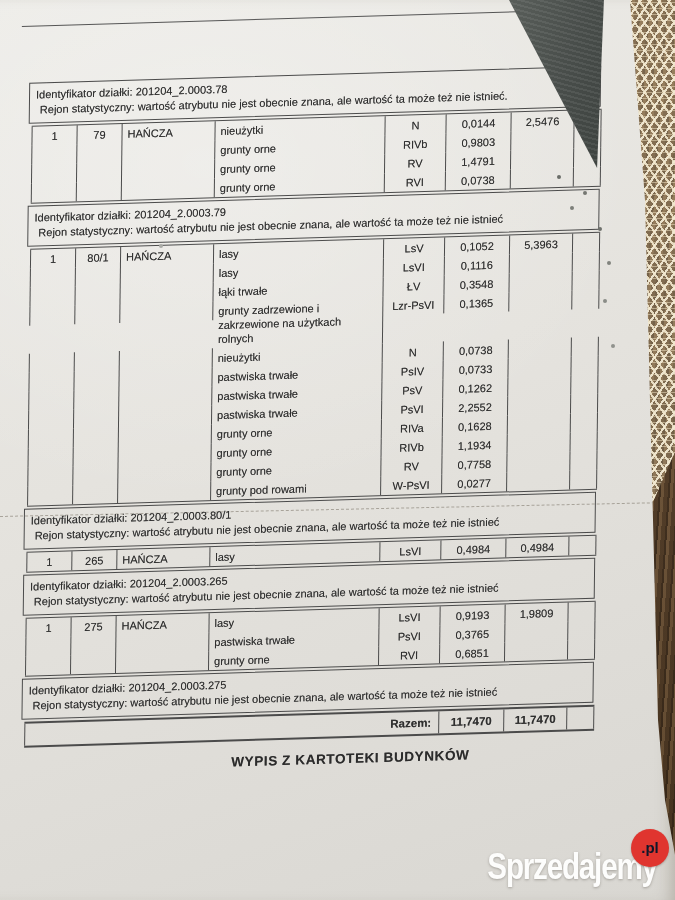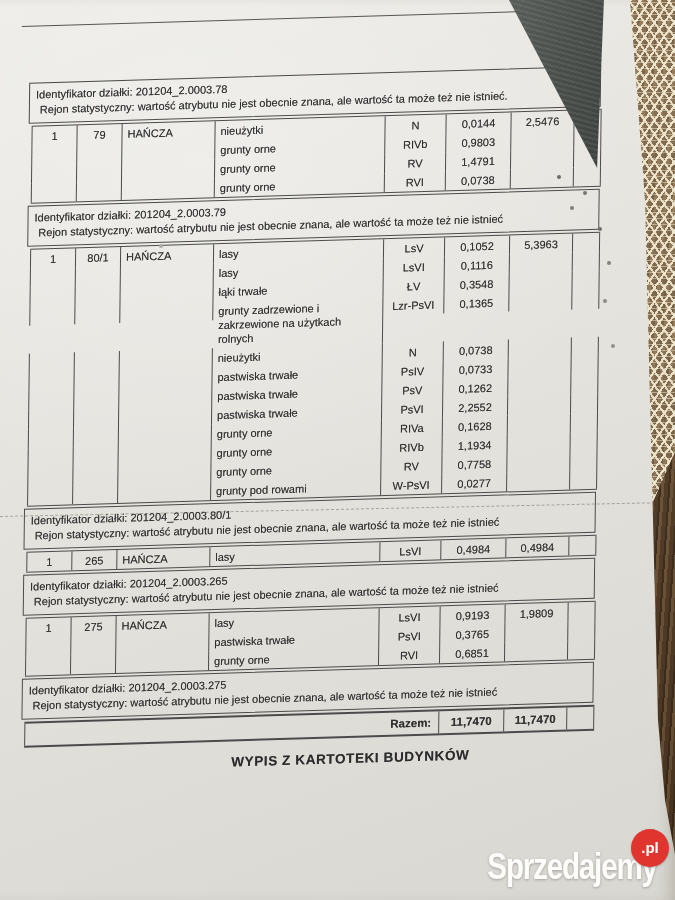--- a/index.html
+++ b/index.html
@@ -68,21 +68,21 @@
   .razem .val{text-align:center;font-weight:bold;font-size:11.5px;}
 
   .doc-title{position:relative;left:45px;margin:14px auto 0;width:fit-content;
     font-weight:bold;font-size:13.5px;letter-spacing:.6px;color:#2b2b2b;}
 
   
   .wm{position:absolute;right:18px;bottom:12px;}
   .wm-text{display:inline-block;font-weight:bold;font-size:37px;letter-spacing:-1.5px;color:#fdfdfc;
     transform:scaleX(.8);transform-origin:100% 50%;text-shadow:0 1px 3px rgba(60,54,45,.35);}
   .wm-badge{position:absolute;right:-12px;top:-17px;width:38px;height:38px;border-radius:50%;
-    background:#e0352f;color:#ffffff;font-weight:bold;font-size:15px;line-height:38px;text-align:center;
+    background:#e0352f;color:#0f172a;font-weight:bold;font-size:15px;line-height:38px;text-align:center;
     box-shadow:0 1px 2px rgba(60,40,30,.3);}
 </style>
 </head>
 <body>
 
 <div class="photo">
   <div class="wood"></div>
   <div class="lace"></div>
 
   <div class="paper">

